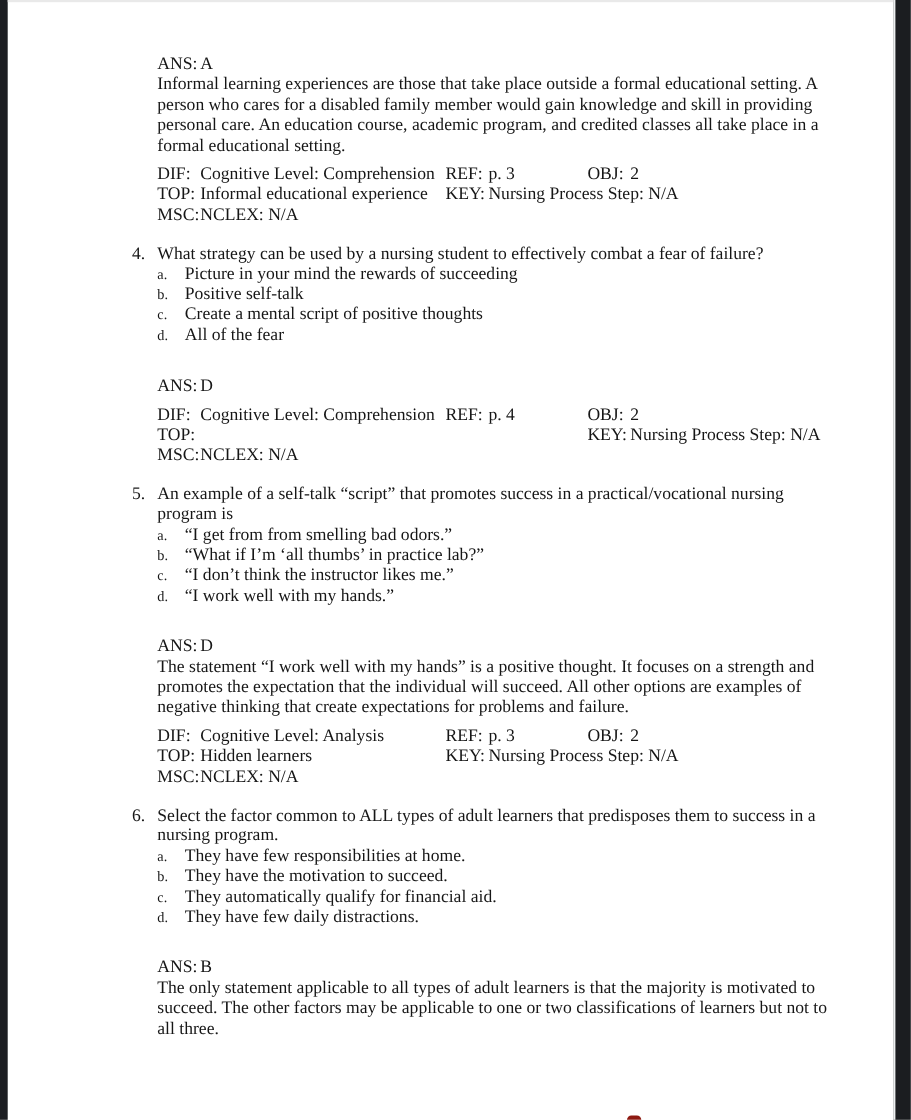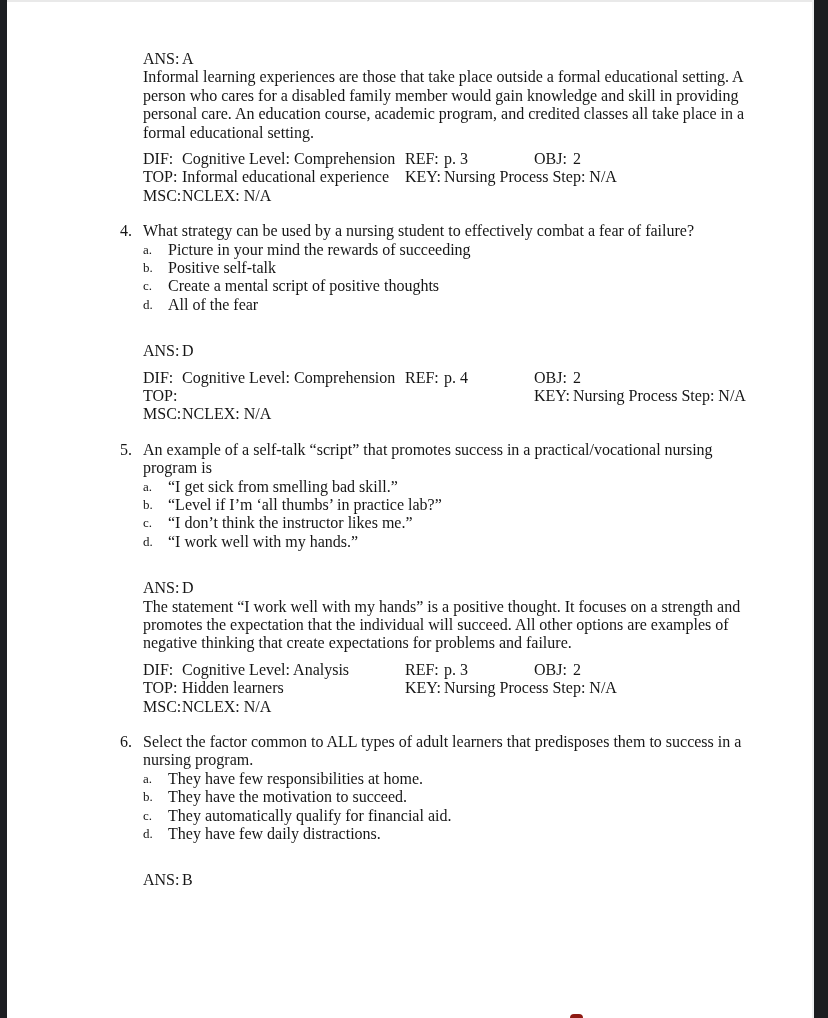--- a/index.html
+++ b/index.html
@@ -115,25 +115,25 @@
       </div>
     </div>
   </div>
 
   <div class="question">
     <span class="qnum">5.</span>
     <div class="stem">An example of a self-talk “script” that promotes success in a practical/vocational nursing program is</div>
     <div>
       <div class="opt">
         <span class="opt-letter">a.</span>
-        <span class="opt-text">“I get sick from smelling bad skill.”</span>
+        <span class="opt-text">“I get from from smelling bad odors.”</span>
       </div>
       <div class="opt">
         <span class="opt-letter">b.</span>
-        <span class="opt-text">“Level if I’m ‘all thumbs’ in practice lab?”</span>
+        <span class="opt-text">“What if I’m ‘all thumbs’ in practice lab?”</span>
       </div>
       <div class="opt">
         <span class="opt-letter">c.</span>
         <span class="opt-text">“I don’t think the instructor likes me.”</span>
       </div>
       <div class="opt">
         <span class="opt-letter">d.</span>
         <span class="opt-text">“I work well with my hands.”</span>
       </div>
     </div>
@@ -180,17 +180,18 @@
         <span class="opt-text">They automatically qualify for financial aid.</span>
       </div>
       <div class="opt">
         <span class="opt-letter">d.</span>
         <span class="opt-text">They have few daily distractions.</span>
       </div>
     </div>
     <div class="ans-line ans-gap">
       <span class="ans-lbl">ANS:</span><span>B</span>
     </div>
+    <div class="rationale">The only statement applicable to all types of adult learners is that the majority is motivated to succeed. The other factors may be applicable to one or two classifications of learners but not to all three.</div>
   </div>
 
 </div>
 
 <div class="red-mark"></div>
 
 </body></html>

